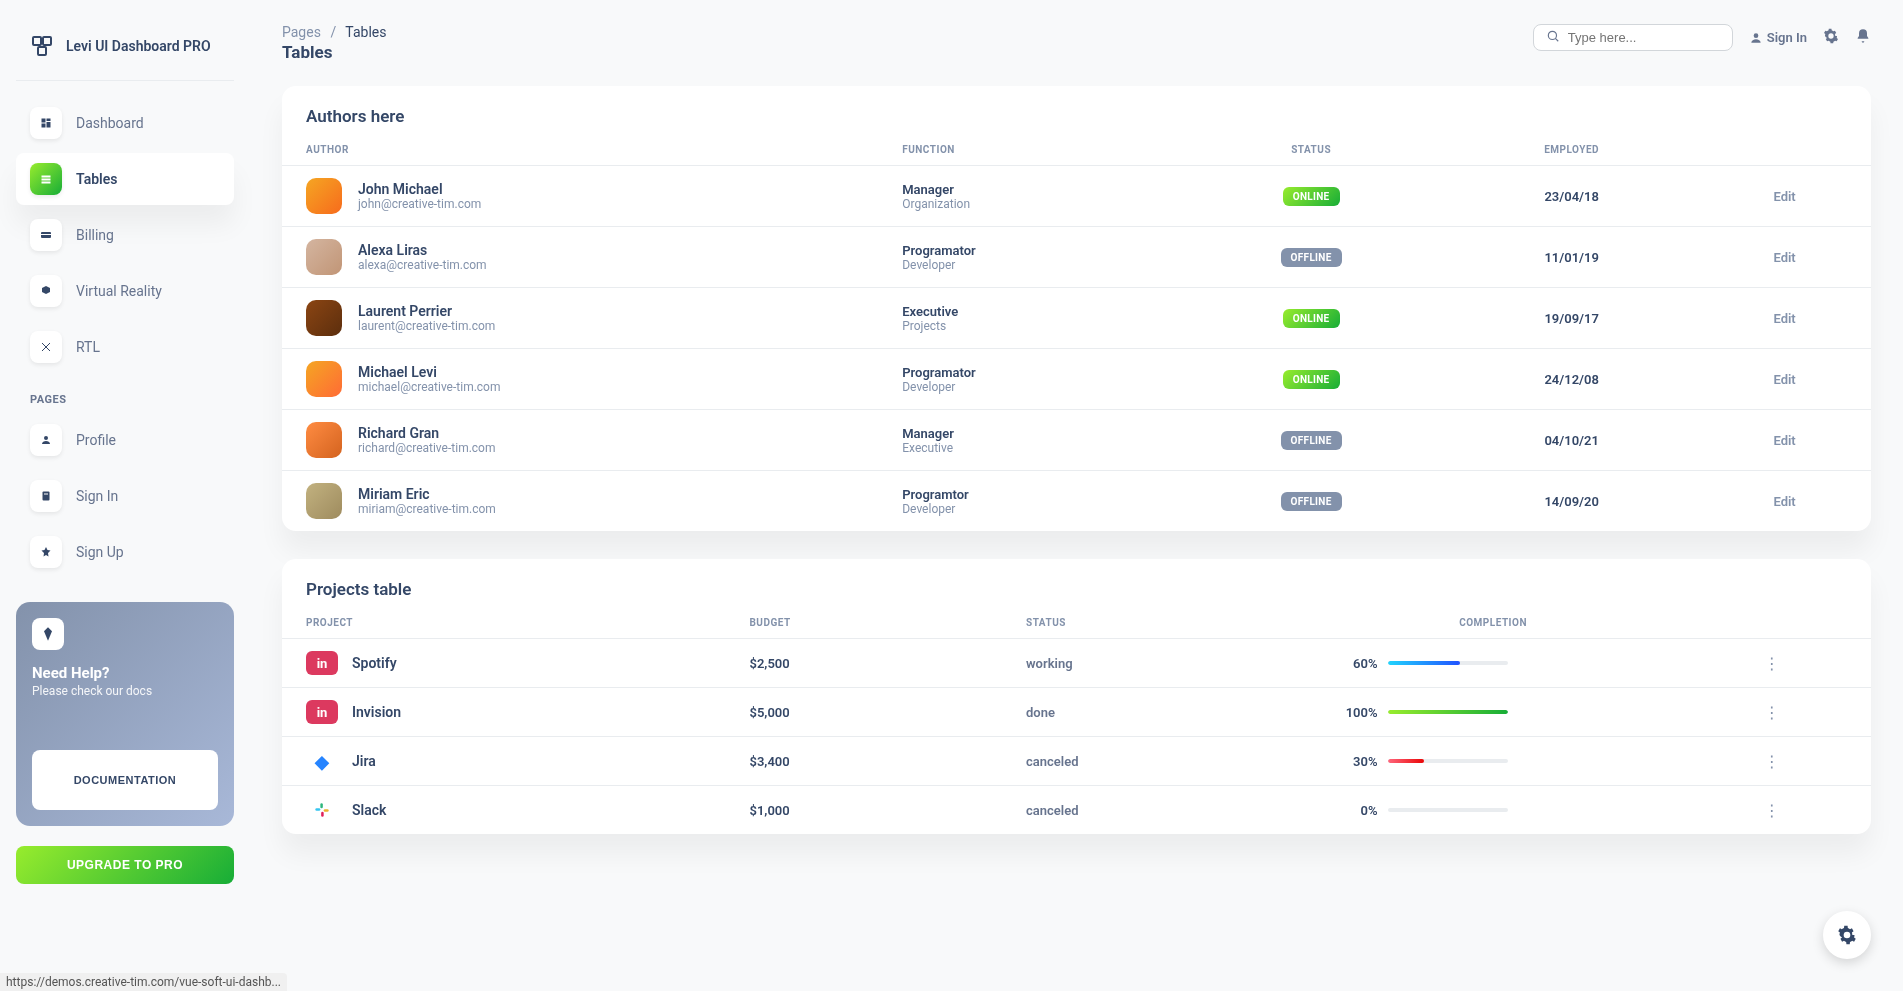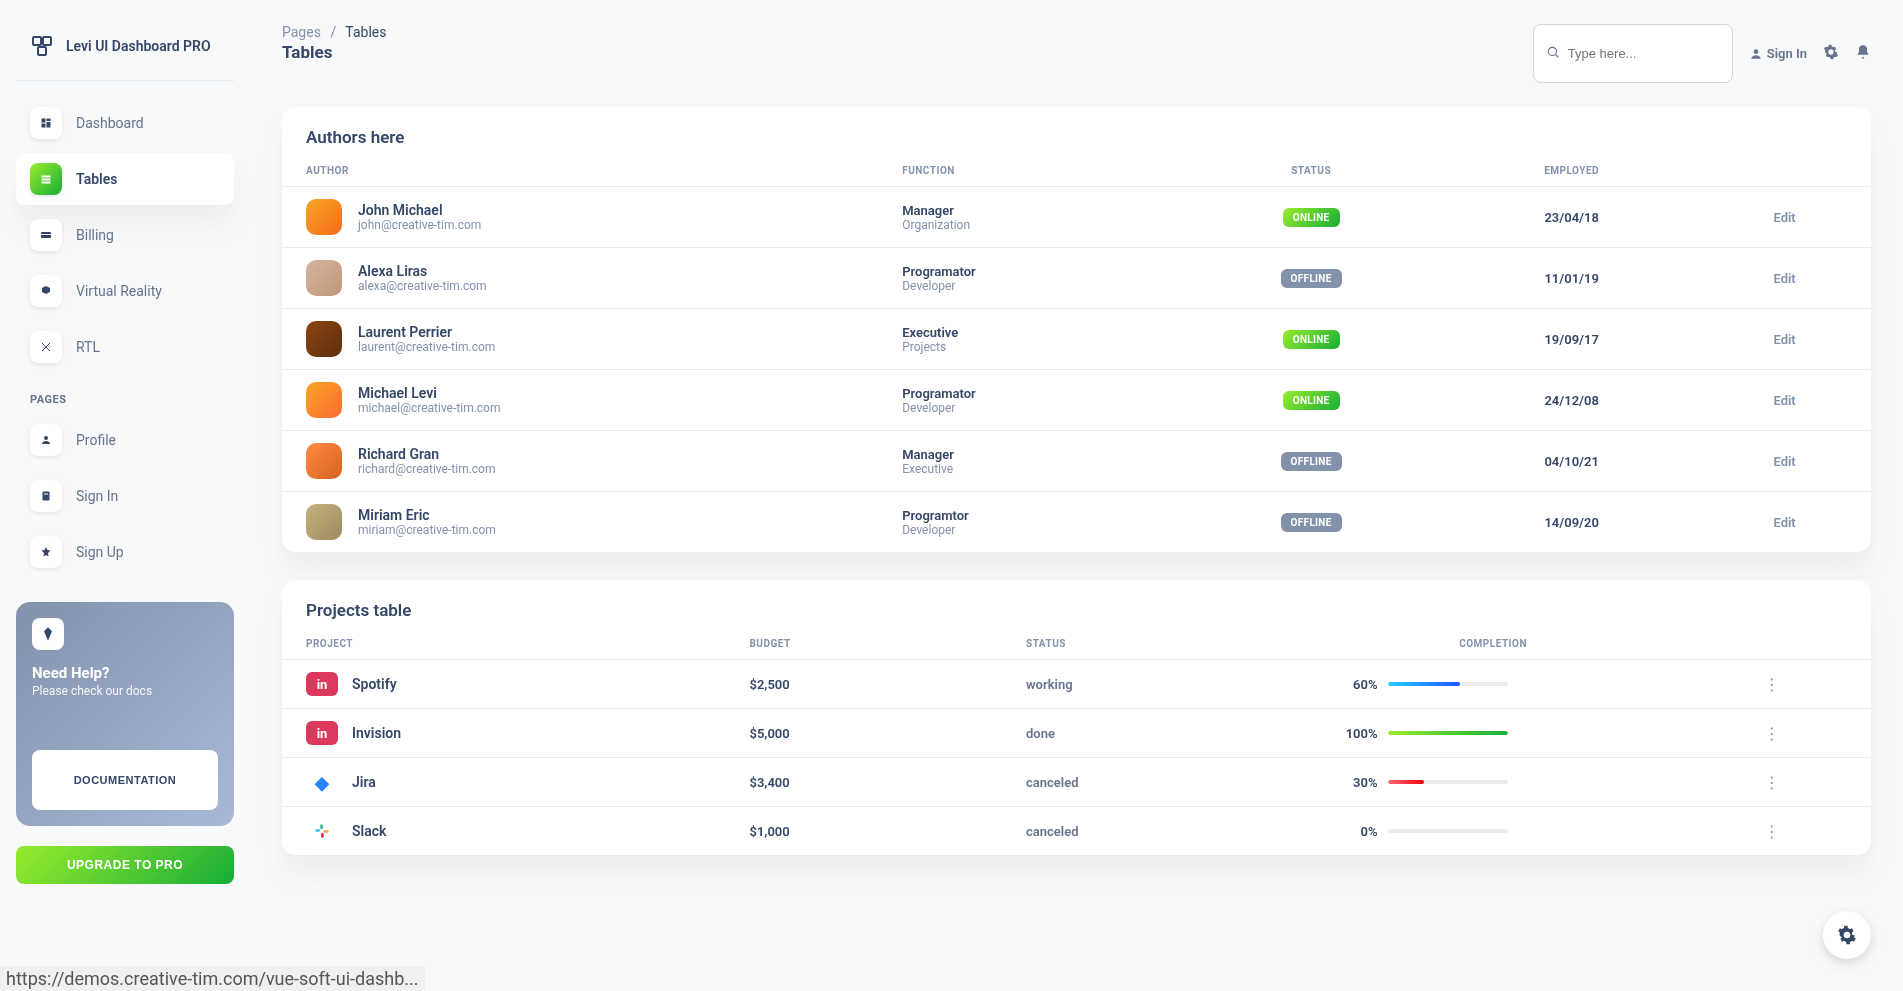--- a/index.html
+++ b/index.html
@@ -117,21 +117,21 @@
 .topbar { display: flex; justify-content: space-between; align-items: flex-start; margin-bottom: 24px; }
 .breadcrumb { font-size: 14px; color: #8392ab; margin-bottom: 2px; }
 .breadcrumb .sep { margin: 0 6px; }
 .breadcrumb .current { color: #344767; }
 .page-title { font-size: 17px; font-weight: 700; color: #344767; }
 .top-actions { display: flex; align-items: center; gap: 16px; }
 .search-box {
   display: flex; align-items: center;
   border: 1px solid #d2d6da;
   border-radius: 8px;
-  padding: 20px 12px;
+  padding: 4px 12px;
   background: #fff;
   gap: 8px;
   width: 200px;
 }
 .search-box input {
   border: none; outline: none; font-size: 13px; width: 100%;
   color: #495057;
 }
 .top-link { display: flex; align-items: center; gap: 4px; color: #67748e; font-weight: 600; font-size: 13px; cursor: pointer; }
 .top-icon { color: #67748e; cursor: pointer; }
@@ -226,21 +226,21 @@
   box-shadow: 0 4px 12px rgba(0,0,0,0.15);
   display: flex; align-items: center; justify-content: center;
   cursor: pointer;
   color: #344767;
 }
 .status-url {
   position: fixed;
   bottom: 0; left: 0;
   background: #f0f0f0;
   color: #555;
-  font-size: 18px;
+  font-size: 12px;
   padding: 2px 6px;
   border-top-right-radius: 4px;
 }
 </style>
 </head>
 <body>
 
 <div class="app">
   <aside class="sidebar">
     <div class="brand">

